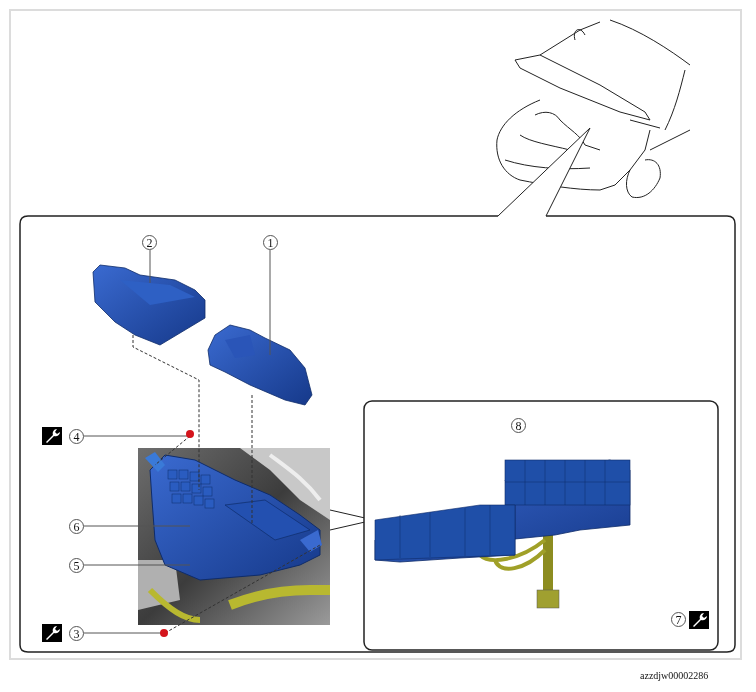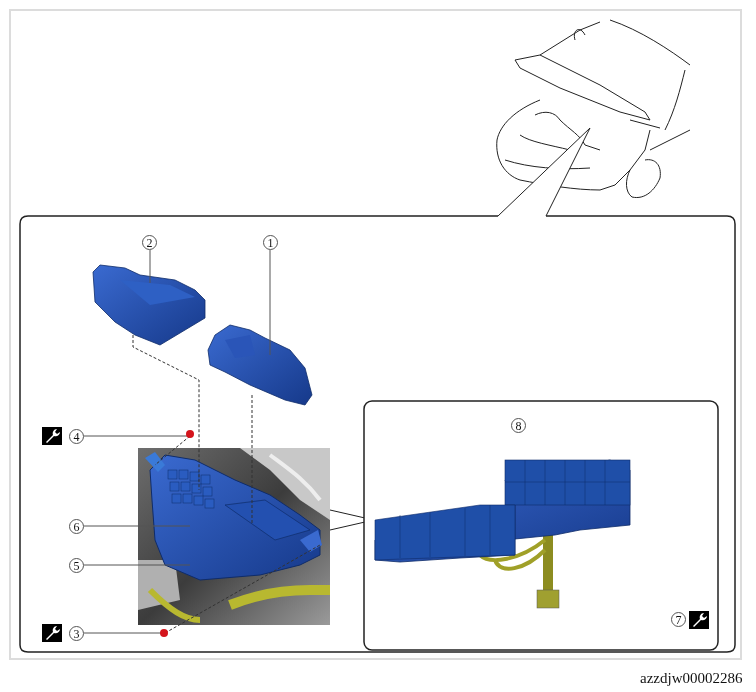--- a/index.html
+++ b/index.html
@@ -1,21 +1,21 @@
 <!DOCTYPE html>
 <html><head>
 <meta charset="utf-8">
 <style>
   html, body { margin:0; padding:0; background:#ffffff; }
   body { width:756px; height:692px; position:relative; overflow:hidden; font-family:"Liberation Serif", serif; }
   .frame { position:absolute; left:9px; top:9px; width:733px; height:651px; border:2px solid #dcdcdc; box-sizing:border-box; }
   svg.art { position:absolute; left:0; top:0; }
   .callout { position:absolute; width:15px; height:15px; border:1px solid #555; border-radius:50%; background:#fff; font-size:12px; line-height:15px; text-align:center; color:#111; box-sizing:border-box; }
   .wrench { position:absolute; width:20px; height:18px; background:#000; }
-  .caption { position:absolute; left:640px; top:670px; font-size:15px; color:#111; font-family:"Liberation Serif", serif; }
+  .caption { position:absolute; left:640px; top:670px; font-size:10px; color:#111; font-family:"Liberation Serif", serif; }
 </style>
 </head>
 <body>
 
 <div class="frame"></div>
 
 <svg class="art" width="756" height="692" viewBox="0 0 756 692">
   <defs>
     <linearGradient id="blueG" x1="0" y1="0" x2="1" y2="1">
       <stop offset="0" stop-color="#3a6ad0"></stop>

